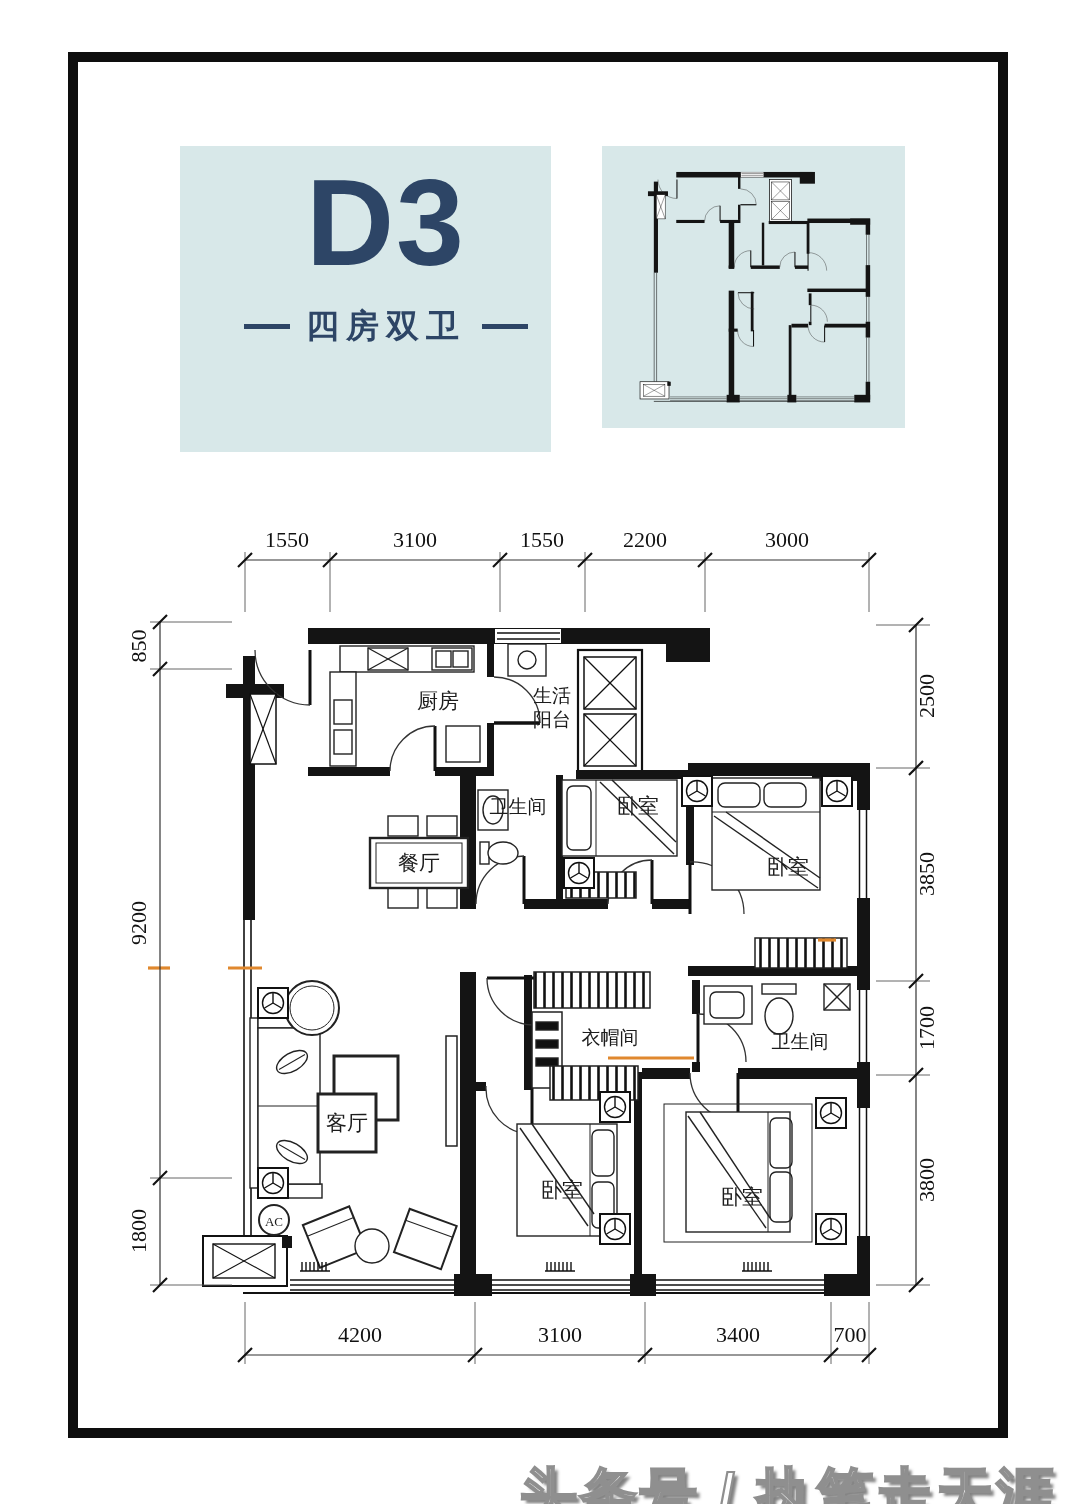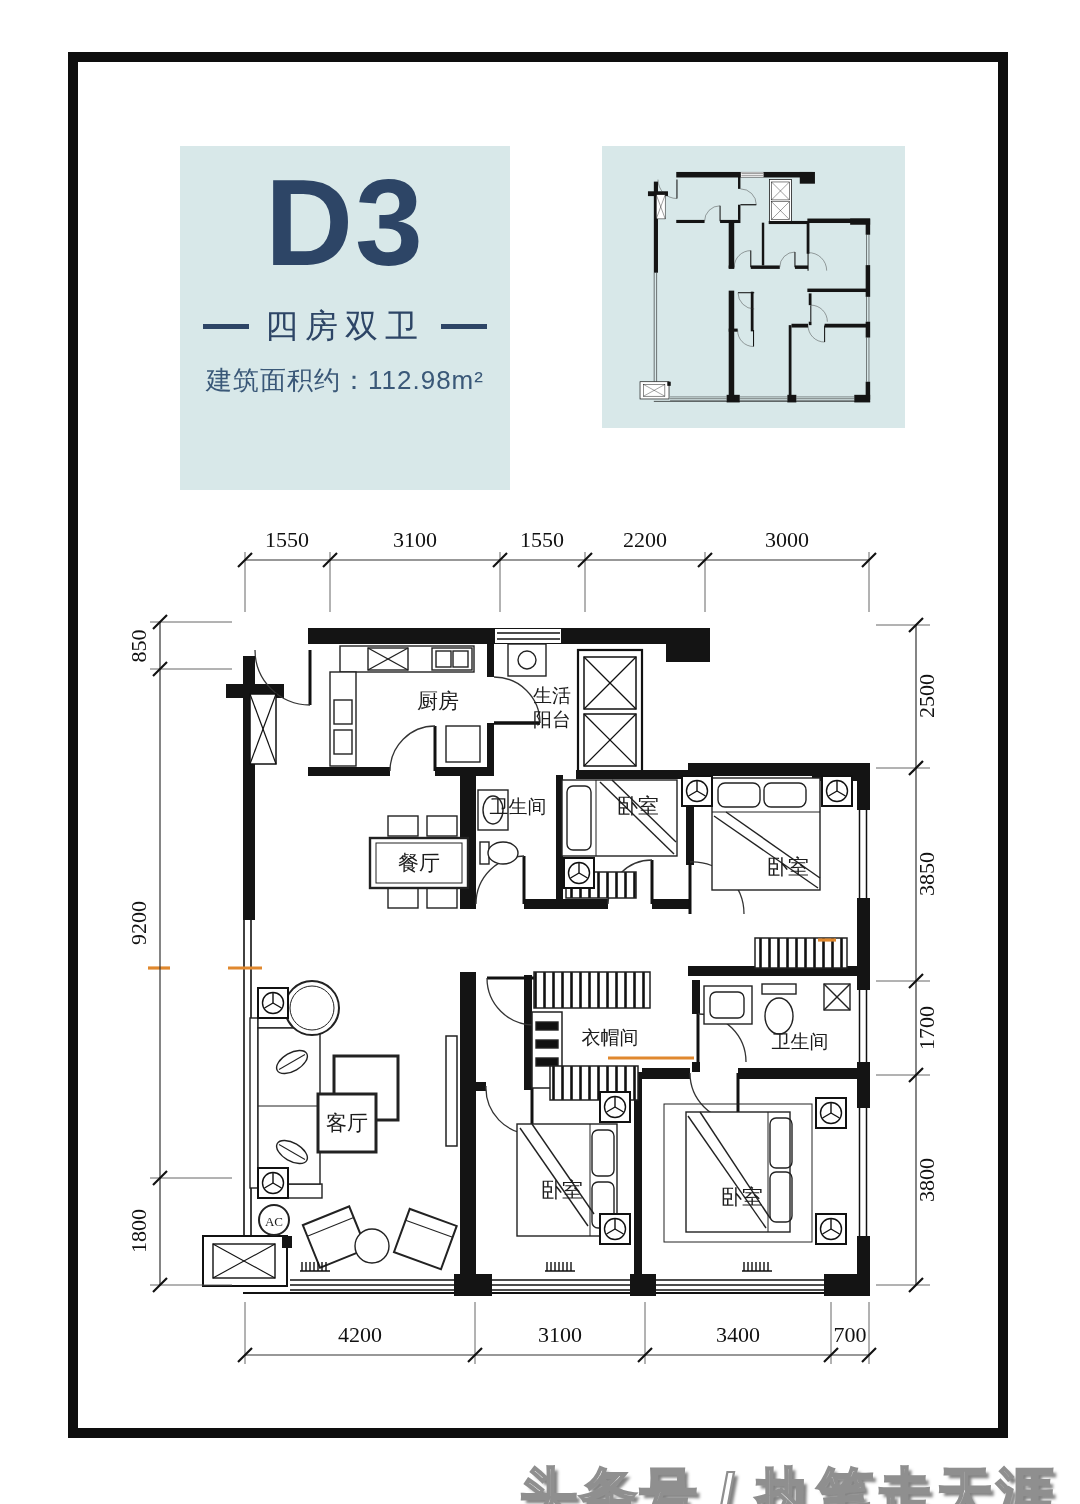--- a/index.html
+++ b/index.html
@@ -5,26 +5,26 @@
   :root{
     --panel-bg:#d8e8e9; --navy:#2d4566; --navy-soft:#3a5878;
     --wall:#141414; --accent-orange:#e0882e;
   }
   html,body{margin:0;padding:0;background:#fff;}
   #page{position:relative;width:1080px;height:1504px;background:#fff;overflow:hidden;
         font-family:"Liberation Sans",sans-serif;}
   #frame{position:absolute;left:68px;top:52px;width:940px;height:1386px;
          border:10px solid #0e0e0e;box-sizing:border-box;z-index:1;}
   .panel{position:absolute;background:var(--panel-bg);z-index:2;}
-  #info-panel{left:180px;top:146px;width:330px;height:344px;text-align:center;}
+  #info-panel{left:180px;top:146px;width:330px;height:306px;text-align:center;padding-left:41px;}
   #unit-code{margin-top:2px;font-size:122px;line-height:150px;font-weight:700;
              color:var(--navy);letter-spacing:2px;}
   #subtitle-row{display:flex;align-items:center;justify-content:center;gap:16px;margin-top:6px;}
   .subtitle-dash{width:46px;height:5px;background:var(--navy);}
-  #layout-type{font-size:33px;font-weight:400;color:var(--navy);letter-spacing:7px;}
+  #layout-type{font-size:33px;font-weight:700;color:var(--navy);letter-spacing:7px;}
   .area-line{font-size:26px;color:var(--navy-soft);text-align:left;margin:14px 0 0 26px;
              letter-spacing:1px;}
   #thumb-panel{left:602px;top:146px;width:303px;height:282px;}
   #plan-svg{position:absolute;left:0;top:0;z-index:3;pointer-events:none;}
   #watermark{position:absolute;left:520px;top:1421px;z-index:6;white-space:nowrap;
              font-size:57px;font-weight:700;letter-spacing:3px;color:#ffffff;
              -webkit-text-stroke:2.2px #8f8f8f;
              text-shadow:4px 4px 3px rgba(45,45,45,.6);margin-top:36px;}
   text{font-family:"Liberation Serif",serif;}
   .dim-num{font-size:22px;fill:#111;}
@@ -37,21 +37,20 @@
 <div id="page">
   <div id="frame"></div>
 
   <div id="info-panel" class="panel">
     <div id="unit-code">D3</div>
     <div id="subtitle-row">
       <span class="subtitle-dash"></span>
       <span id="layout-type">四房双卫</span>
       <span class="subtitle-dash"></span>
     </div>
-    <div class="area-line">建筑面积约：112.98m²</div>
   </div>
 
   <div id="thumb-panel" class="panel"></div>
 
   <svg id="plan-svg" width="1080" height="1504" viewBox="0 0 1080 1504">
     <defs>
       <pattern id="hatchV" width="9" height="40" patternUnits="userSpaceOnUse">
         <rect width="9" height="40" fill="#fff"></rect>
         <line x1="4.5" y1="0" x2="4.5" y2="40" stroke="#111" stroke-width="2.6"></line>
       </pattern>

